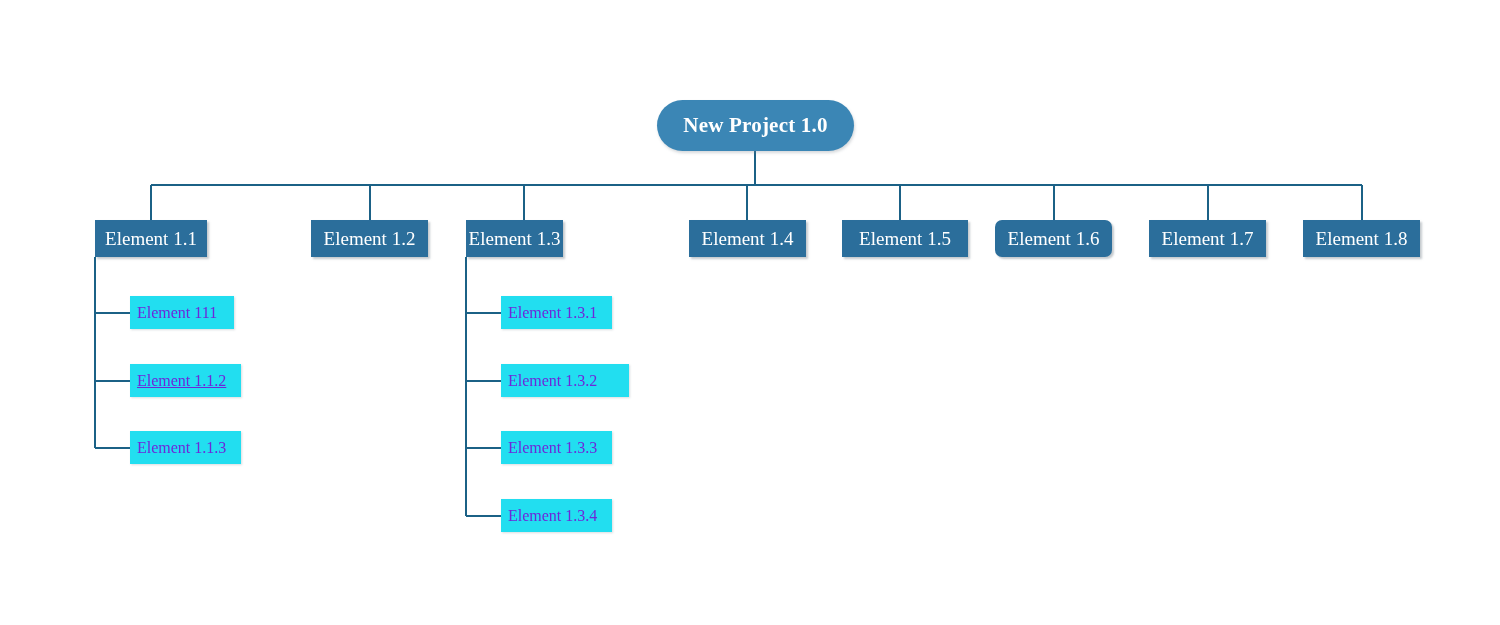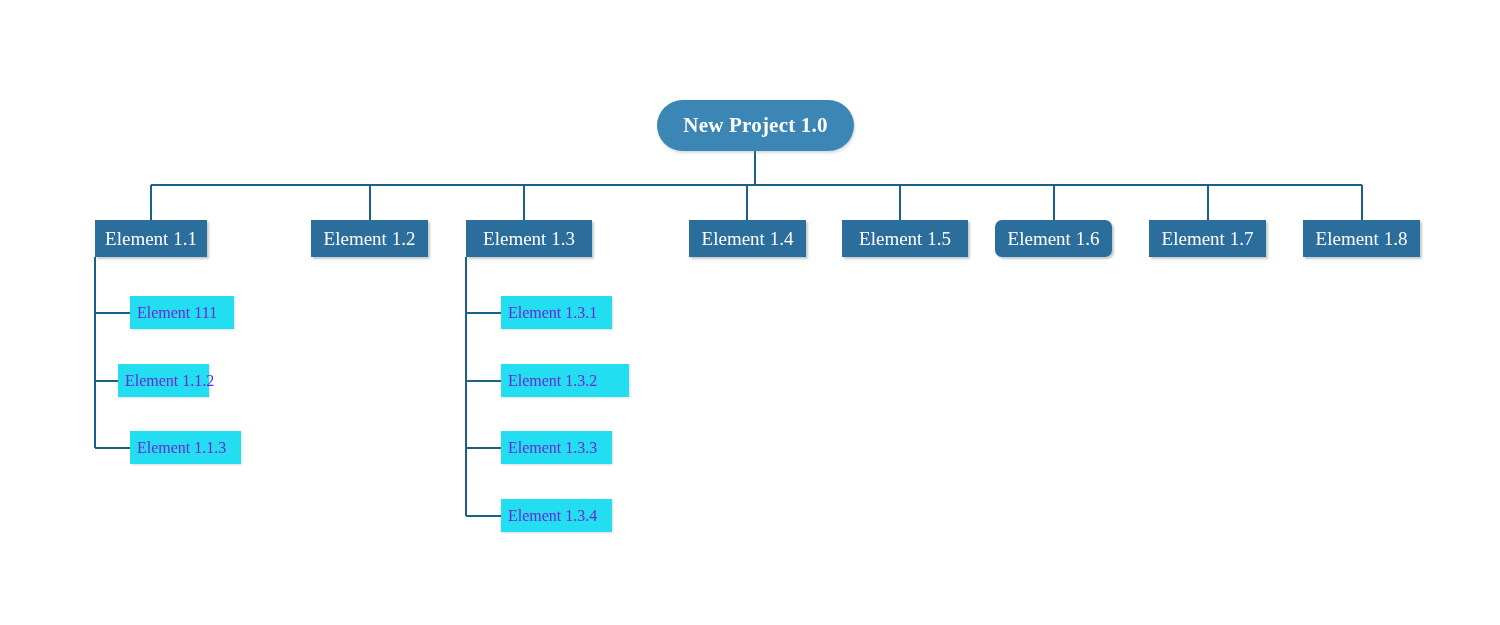--- a/index.html
+++ b/index.html
@@ -83,30 +83,30 @@
       <line x1="1208" y1="185" x2="1208" y2="220" stroke="#1b6186" stroke-width="2" shape-rendering="crispEdges"></line>
       <line x1="1362" y1="185" x2="1362" y2="220" stroke="#1b6186" stroke-width="2" shape-rendering="crispEdges"></line>
     </svg>
   <div id="nodes">
       <div class="node node-branch" style="left: 95px; top: 220px; width: 112px; height: 37px;">
         <span>Element 1.1</span>
       </div>
       <div class="node node-leaf" style="left: 130px; top: 296px; width: 104px; height: 33px;">
         <span>Element 111</span>
       </div>
-      <div class="node node-leaf" style="left: 118px; top: 364px; width: 91px; height: 33px;">
+      <div class="node node-leaf" style="left: 130px; top: 364px; width: 111px; height: 33px; text-decoration: underline;">
         <span>Element 1.1.2</span>
       </div>
       <div class="node node-leaf" style="left: 130px; top: 431px; width: 111px; height: 33px;">
         <span>Element 1.1.3</span>
       </div>
       <div class="node node-branch" style="left: 311px; top: 220px; width: 117px; height: 37px;">
         <span>Element 1.2</span>
       </div>
-      <div class="node node-branch" style="left: 466px; top: 220px; width: 126px; height: 37px;">
+      <div class="node node-branch" style="left: 466px; top: 220px; width: 97px; height: 37px;">
         <span>Element 1.3</span>
       </div>
       <div class="node node-leaf" style="left: 501px; top: 296px; width: 111px; height: 33px;">
         <span>Element 1.3.1</span>
       </div>
       <div class="node node-leaf" style="left: 501px; top: 364px; width: 128px; height: 33px;">
         <span>Element 1.3.2</span>
       </div>
       <div class="node node-leaf" style="left: 501px; top: 431px; width: 111px; height: 33px;">
         <span>Element 1.3.3</span>

